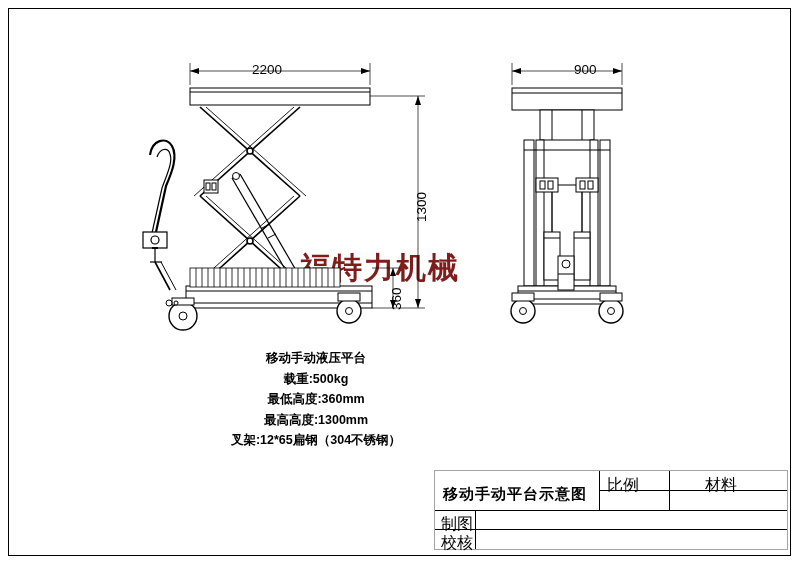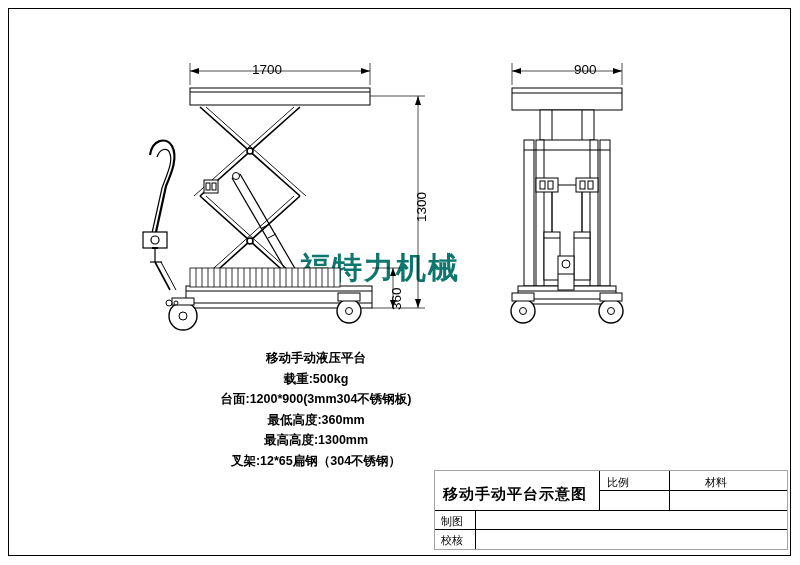--- a/index.html
+++ b/index.html
@@ -47,21 +47,21 @@
     text-align: center;
   }
   .spec div {
     letter-spacing: 0px;
   }
   .watermark {
     position: absolute;
     left: 300px;
     top: 248px;
     font-size: 30px;
-    color: #0f766e;
+    color: #7f1d1d;
     font-weight: bold;
     letter-spacing: 2px;
     user-select: none;
   }
   .dimtext {
     position: absolute;
     font-size: 13.5px;
     color: #000;
     font-weight: normal;
   }
@@ -79,21 +79,21 @@
     border: 1px solid #a3a3a3;
     box-sizing: border-box;
     font-size: 11px;
   }
   .tb-line {
     position: absolute;
     background: #000;
   }
   .tb-cell {
     position: absolute;
-    font-size: 11px;
+    font-size: 16px;
     color: #000;
     white-space: nowrap;
   }
   .tb-title {
     position: absolute;
     left: 8px;
     top: 14px;
     font-size: 15px;
     font-weight: bold;
     letter-spacing: 1px;
@@ -291,29 +291,28 @@
       <g stroke-width="0.7">
         <line x1="512" y1="63" x2="512" y2="85"></line>
         <line x1="622" y1="63" x2="622" y2="85"></line>
         <line x1="512" y1="71" x2="622" y2="71"></line>
         <path d="M512 71 L 521 68 L 521 74 Z" fill="#000" stroke="none"></path>
         <path d="M622 71 L 613 68 L 613 74 Z" fill="#000" stroke="none"></path>
       </g>
     </g>
   </svg>
 
-  <div class="dimtext" style="left:252px; top:62px;">1700</div>
+  <div class="dimtext" style="left:252px; top:62px;">2200</div>
   <div class="dimtext" style="left:554px; top:62px;margin-left:20px;">900</div>
   <div class="dimtext vert" style="left:414px; top:222px;">1300</div>
   <div class="dimtext vert" style="left:389px; top:310px;">360</div>
 
   <div class="spec">
     <div>移动手动液压平台</div>
     <div>载重:500kg</div>
-    <div>台面:1200*900(3mm304不锈钢板)</div>
     <div>最低高度:360mm</div>
     <div>最高高度:1300mm</div>
     <div>叉架:12*65扁钢（304不锈钢）</div>
   </div>
 
   <div class="titleblock">
 
     <div class="tb-line" style="left:0; top:0; width:100%; height:0;"></div>
     <div class="tb-line" style="left:164px; top:0px; width:1px; height:39px;"></div>
     <div class="tb-line" style="left:234px; top:0px; width:1px; height:39px;"></div>

